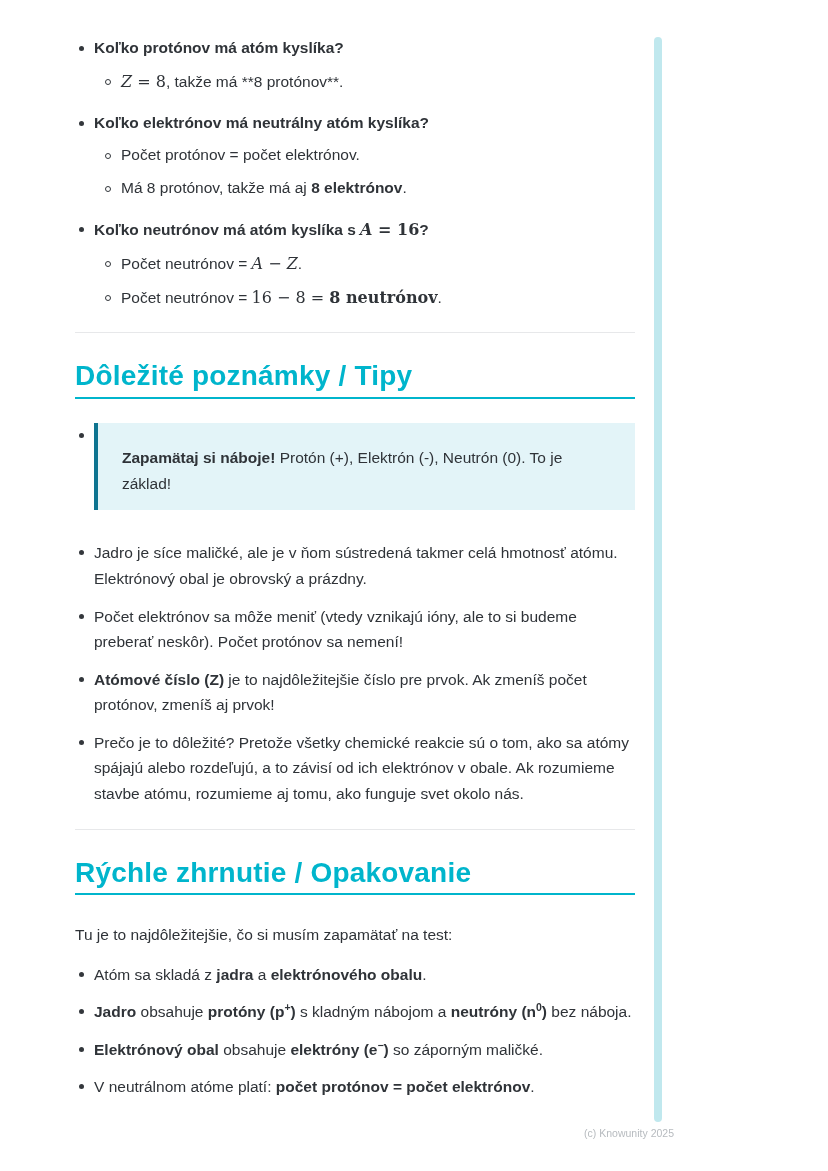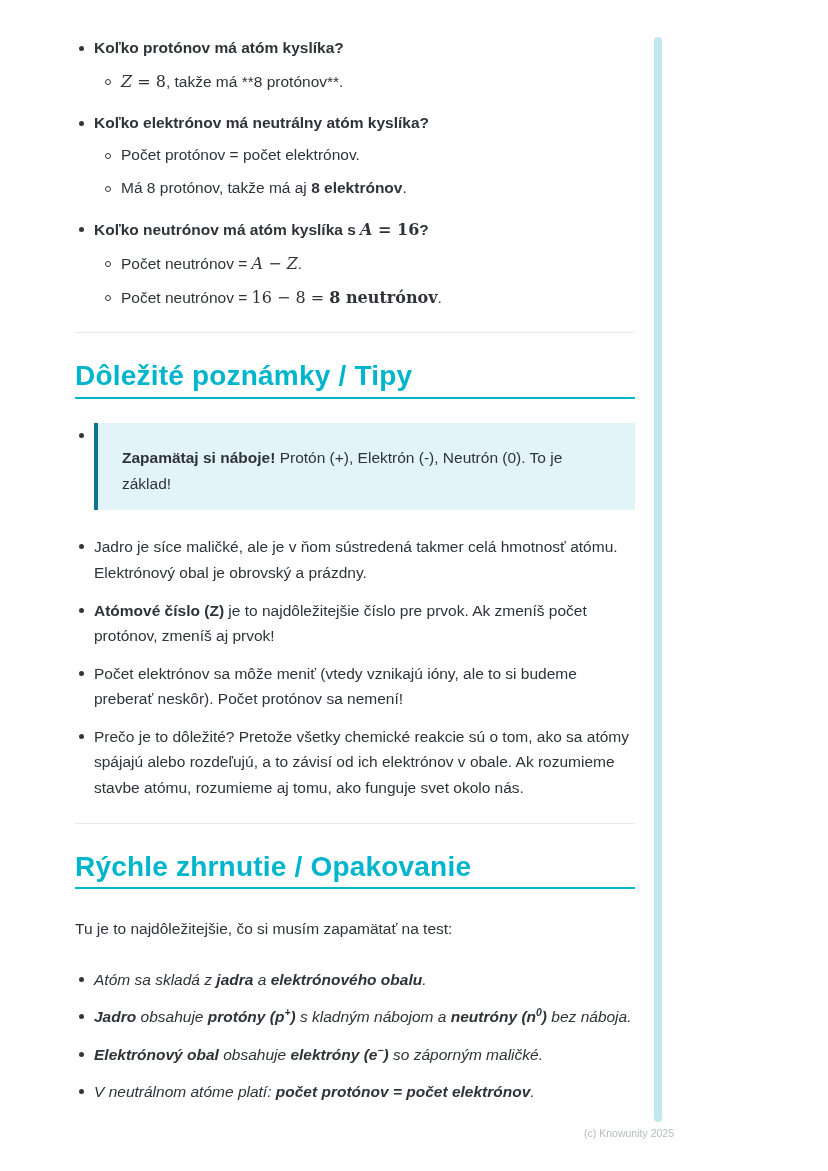--- a/index.html
+++ b/index.html
@@ -18,23 +18,23 @@
   .answer{font-size:15.5px;line-height:1.6;}
   .b,strong{font-weight:700;}
   .m{font-family:"DejaVu Serif","Liberation Serif",serif;font-size:16px;}
   .mi{font-family:"DejaVu Serif","Liberation Serif",serif;font-size:16px;font-style:italic;}
   .mb{font-family:"DejaVu Serif","Liberation Serif",serif;font-size:16px;font-weight:700;}
   .divider{border:none;border-top:1px solid var(--divider,#e7e8ea);margin-top:22px;}
   .section-title{font-size:28px;line-height:1.3;font-weight:700;color:var(--accent,#00b5cc);padding-bottom:2px;border-bottom:2px solid var(--accent,#00b5cc);margin-top:25px;letter-spacing:.2px;}
   .callout-row{margin-top:24px;}
   .callout{flex:1;background:var(--callout-bg,#e3f4f8);border-left:4px solid var(--callout-border,#0e7490);padding:22px 20px 13px 24px;}
   .callout p{font-size:15.5px;line-height:1.7;}
-  .bullets{margin-top:24px;display:flex;flex-direction:column;gap:12px;}
+  .bullets{margin-top:30px;display:flex;flex-direction:column;gap:12px;}
   .bullets p{font-size:15.5px;line-height:1.65;flex:1;}
-  .summary-bullets{margin-top:25px;font-style:italic;}
+  .summary-bullets{margin-top:14px;}
   .intro{font-size:15.5px;line-height:1.6;margin-top:28px;}
   sup{font-size:10.5px;line-height:0;vertical-align:super;font-weight:700;}
   .footer{position:absolute;right:60px;bottom:32px;font-size:10.5px;color:var(--footer-text,#b7bbbf);}
   .scrollbar{position:absolute;top:37px;right:72px;width:8px;height:1085px;border-radius:4px;background:var(--scrollbar,#c0e8ee);}
 </style>
 </head>
 <body>
 
 <div class="page">
 
@@ -105,25 +105,25 @@
         </div>
       </div>
 
       <ul class="bullets">
         <li class="row">
           <span class="marker dot"></span>
           <p><span>Jadro je síce maličké, ale je v ňom sústredená takmer celá hmotnosť atómu. Elektrónový obal je obrovský a prázdny.</span></p>
         </li>
         <li class="row">
           <span class="marker dot"></span>
-          <p><strong>Atómové číslo (Z)</strong><span> je to najdôležitejšie číslo pre prvok. Ak zmeníš počet protónov, zmeníš aj prvok!</span></p>
+          <p><span>Počet elektrónov sa môže meniť (vtedy vznikajú ióny, ale to si budeme preberať neskôr). Počet protónov sa nemení!</span></p>
         </li>
         <li class="row">
           <span class="marker dot"></span>
-          <p><span>Počet elektrónov sa môže meniť (vtedy vznikajú ióny, ale to si budeme preberať neskôr). Počet protónov sa nemení!</span></p>
+          <p><strong>Atómové číslo (Z)</strong><span> je to najdôležitejšie číslo pre prvok. Ak zmeníš počet protónov, zmeníš aj prvok!</span></p>
         </li>
         <li class="row">
           <span class="marker dot"></span>
           <p><span>Prečo je to dôležité? Pretože všetky chemické reakcie sú o tom, ako sa atómy spájajú alebo rozdeľujú, a to závisí od ich elektrónov v obale. Ak rozumieme stavbe atómu, rozumieme aj tomu, ako funguje svet okolo nás.</span></p>
         </li>
       </ul>
     </section>
 
     <hr class="divider">
 

